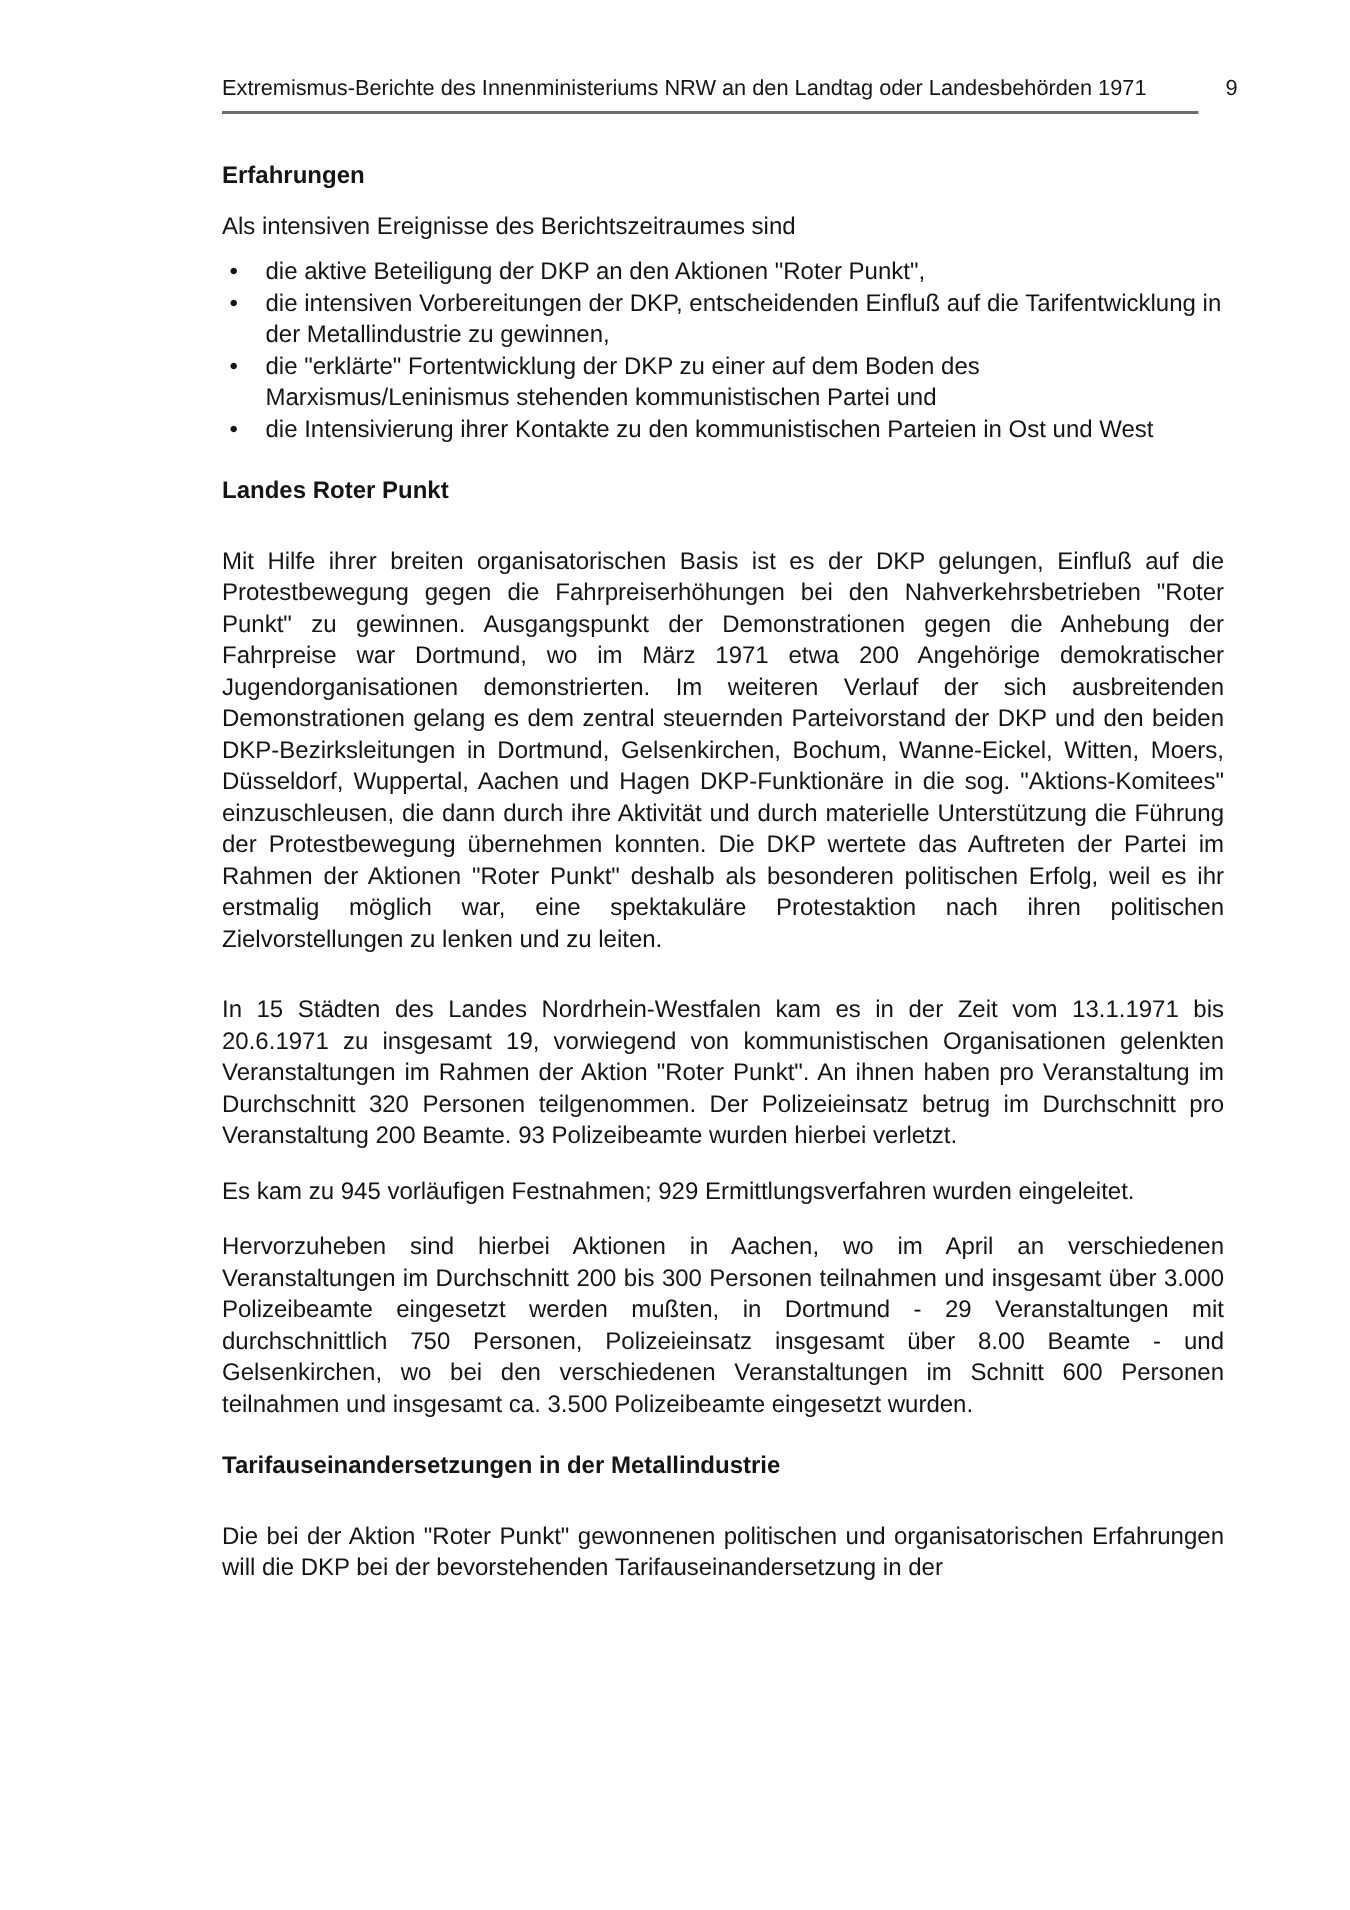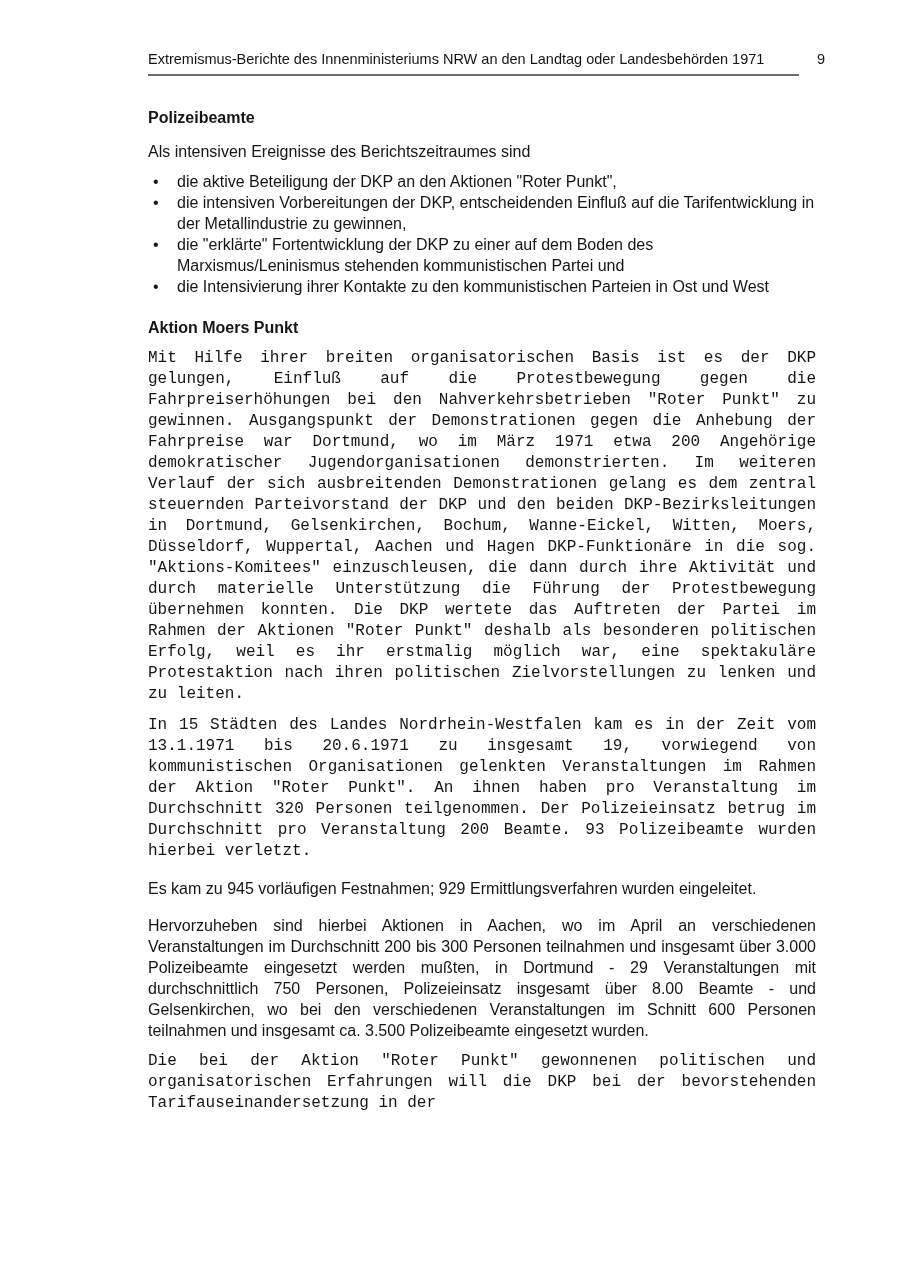--- a/index.html
+++ b/index.html
@@ -47,21 +47,21 @@
   .content h2 {
     font-size: 16px;
     line-height: 21px;
     font-weight: 700;
     margin: 20px 0 0 0;
   }
   .content h2.first { margin-top: 31px; }
   .content p { margin: 16px 0 0 0; }
   .content p.intro { margin-top: 13px; }
   .content p.outro { margin-top: 10px; }
-  .content p.after-h { margin-top: 10px; font-family: Liberation Mono, monospace; }
+  .content p.after-h { margin-top: 26px; }
   .content p.just {
     text-align: justify;
     text-justify: inter-word;
   }
   .bullets { margin: 9px 0 0 0; }
   .bullet { display: flex; }
   .bullet .marker {
     flex: 0 0 29px;
     width: 29px;
     box-sizing: border-box;
@@ -74,21 +74,21 @@
 
 <div class="page">
 
   <div class="header">
     <div class="header-title">Extremismus-Berichte des Innenministeriums NRW an den Landtag oder Landesbehörden 1971</div>
     <div class="page-num">9</div>
   </div>
 
   <div class="content">
 
-    <h2 class="first">Polizeibeamte</h2>
+    <h2 class="first">Erfahrungen</h2>
 
     <p class="intro">Als intensiven Ereignisse des Berichtszeitraumes sind</p>
 
     <div class="bullets">
       <div class="bullet">
         <span class="marker">•</span>
         <span class="btext">die aktive Beteiligung der DKP an den Aktionen "Roter Punkt",</span>
       </div>
       <div class="bullet">
         <span class="marker">•</span>
@@ -98,28 +98,29 @@
         <span class="marker">•</span>
         <span class="btext">die "erklärte" Fortentwicklung der DKP zu einer auf dem Boden des Marxismus/Leninismus stehenden kommunistischen Partei und</span>
       </div>
       <div class="bullet">
         <span class="marker">•</span>
         <span class="btext">die Intensivierung ihrer Kontakte zu den kommunistischen Parteien in Ost und West</span>
       </div>
     </div>
 
 
-    <h2>Aktion Moers Punkt</h2>
+    <h2>Landes Roter Punkt</h2>
 
     <p class="just after-h">Mit Hilfe ihrer breiten organisatorischen Basis ist es der DKP gelungen, Einfluß auf die Protestbewegung gegen die Fahrpreiserhöhungen bei den Nahverkehrsbetrieben "Roter Punkt" zu gewinnen. Ausgangspunkt der Demonstrationen gegen die Anhebung der Fahrpreise war Dortmund, wo im März 1971 etwa 200 Angehörige demokratischer Jugendorganisationen demonstrierten. Im weiteren Verlauf der sich ausbreitenden Demonstrationen gelang es dem zentral steuernden Parteivorstand der DKP und den beiden DKP-Bezirksleitungen in Dortmund, Gelsenkirchen, Bochum, Wanne-Eickel, Witten, Moers, Düsseldorf, Wuppertal, Aachen und Hagen DKP-Funktionäre in die sog. "Aktions-Komitees" einzuschleusen, die dann durch ihre Aktivität und durch materielle Unterstützung die Führung der Protestbewegung übernehmen konnten. Die DKP wertete das Auftreten der Partei im Rahmen der Aktionen "Roter Punkt" deshalb als besonderen politischen Erfolg, weil es ihr erstmalig möglich war, eine spektakuläre Protestaktion nach ihren politischen Zielvorstellungen zu lenken und zu leiten.</p>
 
 
     <p class="just after-h">In 15 Städten des Landes Nordrhein-Westfalen kam es in der Zeit vom 13.1.1971 bis 20.6.1971 zu insgesamt 19, vorwiegend von kommunistischen Organisationen gelenkten Veranstaltungen im Rahmen der Aktion "Roter Punkt". An ihnen haben pro Veranstaltung im Durchschnitt 320 Personen teilgenommen. Der Polizeieinsatz betrug im Durchschnitt pro Veranstaltung 200 Beamte. 93 Polizeibeamte wurden hierbei verletzt.</p>
 
     <p class="just">Es kam zu 945 vorläufigen Festnahmen; 929 Ermittlungsverfahren wurden eingeleitet.</p>
 
     <p class="just">Hervorzuheben sind hierbei Aktionen in Aachen, wo im April an verschiedenen Veranstaltungen im Durchschnitt 200 bis 300 Personen teilnahmen und insgesamt über 3.000 Polizeibeamte eingesetzt werden mußten, in Dortmund - 29 Veranstaltungen mit durchschnittlich 750 Personen, Polizeieinsatz insgesamt über 8.00 Beamte - und Gelsenkirchen, wo bei den verschiedenen Veranstaltungen im Schnitt 600 Personen teilnahmen und insgesamt ca. 3.500 Polizeibeamte eingesetzt wurden.</p>
 
+    <h2>Tarifauseinandersetzungen in der Metallindustrie</h2>
 
     <p class="just after-h">Die bei der Aktion "Roter Punkt" gewonnenen politischen und organisatorischen Erfahrungen will die DKP bei der bevorstehenden Tarifauseinandersetzung in der</p>
 
   </div>
 </div>
 
 </body></html>

